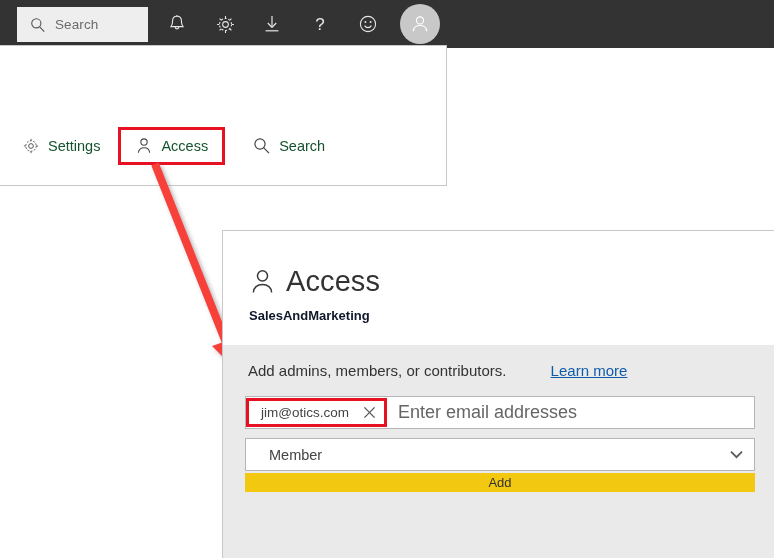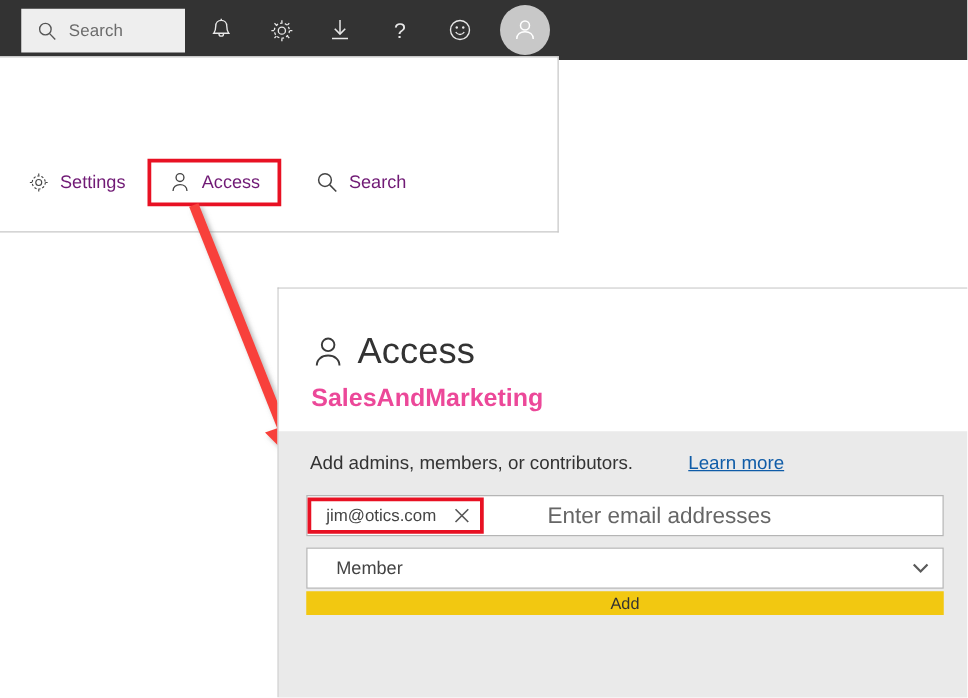--- a/index.html
+++ b/index.html
@@ -73,21 +73,21 @@
     height: 40px;
   }
   .cmd {
     display: flex;
     align-items: center;
     height: 38px;
     box-sizing: border-box;
     padding: 0 8px;
   }
   .cmd .ci { display: flex; align-items: center; margin-right: 8px; }
-  .cmd .cl { font-size: 14.5px; color: #701a75; }
+  .cmd .cl { font-size: 14.5px; color: #14532d; }
   #cmd-settings { margin-left: 14px; }
   #cmd-access {
     border: 3px solid #e81123;
     padding: 0 14px;
     height: 38px;
     margin-left: 10px;
   }
   #cmd-search { margin-left: 20px; }
 
   
@@ -124,23 +124,23 @@
   #access-title .at-icon { margin-right: 10px; display:flex; }
   #access-title .at-text {
     font-size: 29px;
     font-weight: 300;
     color: #333333;
     letter-spacing: .1px;
   }
   #access-sub {
     position: absolute;
     left: 26px; top: 77px;
-    font-size: 20px;
+    font-size: 13px;
     font-weight: bold;
-    color: #ec4899;
+    color: #0f172a;
   }
 
   #access-body {
     position: absolute;
     left: 0; top: 114px;
     width: 100%;
     height: 214px;
     background: #eaeaea;
     box-sizing: border-box;
   }
@@ -161,21 +161,20 @@
 
   #email-field {
     position: absolute;
     left: 22px; top: 51px;
     width: 510px; height: 33px;
     background: #ffffff;
     border: 1px solid #b5b5b5;
     box-sizing: border-box;
     display: flex;
     align-items: center;
-    gap: 40px;
   }
   #email-chip {
     height: 29px;
     margin-left: 0px;
     border: 3px solid #e81123;
     box-sizing: border-box;
     display: flex;
     align-items: center;
     padding: 0 8px 0 12px;
     background: #ffffff;

